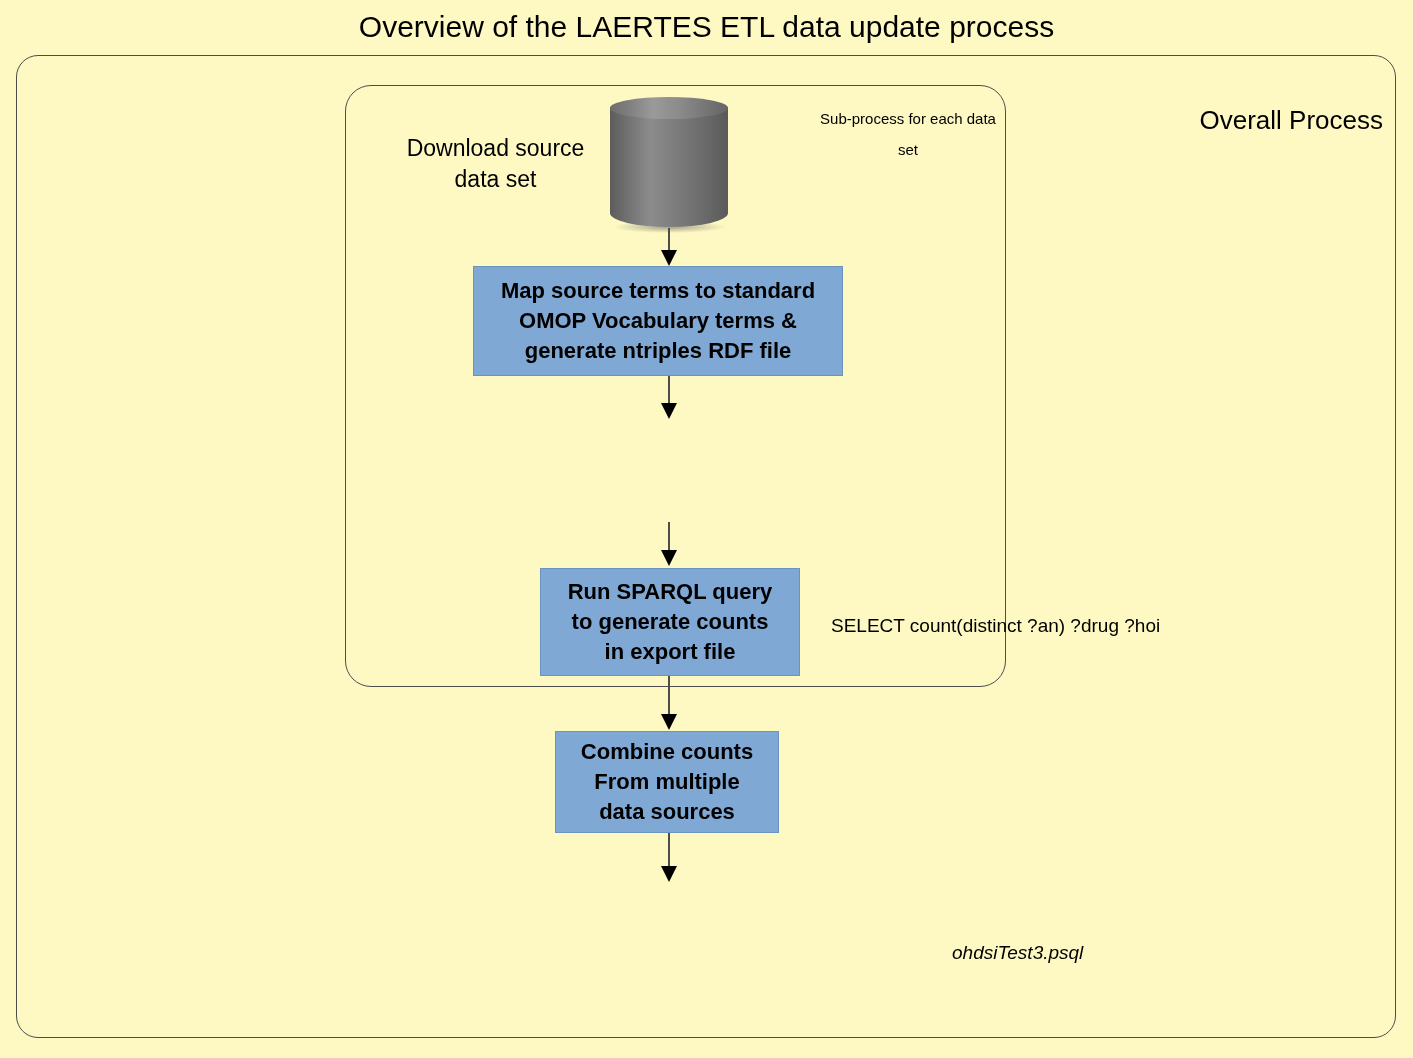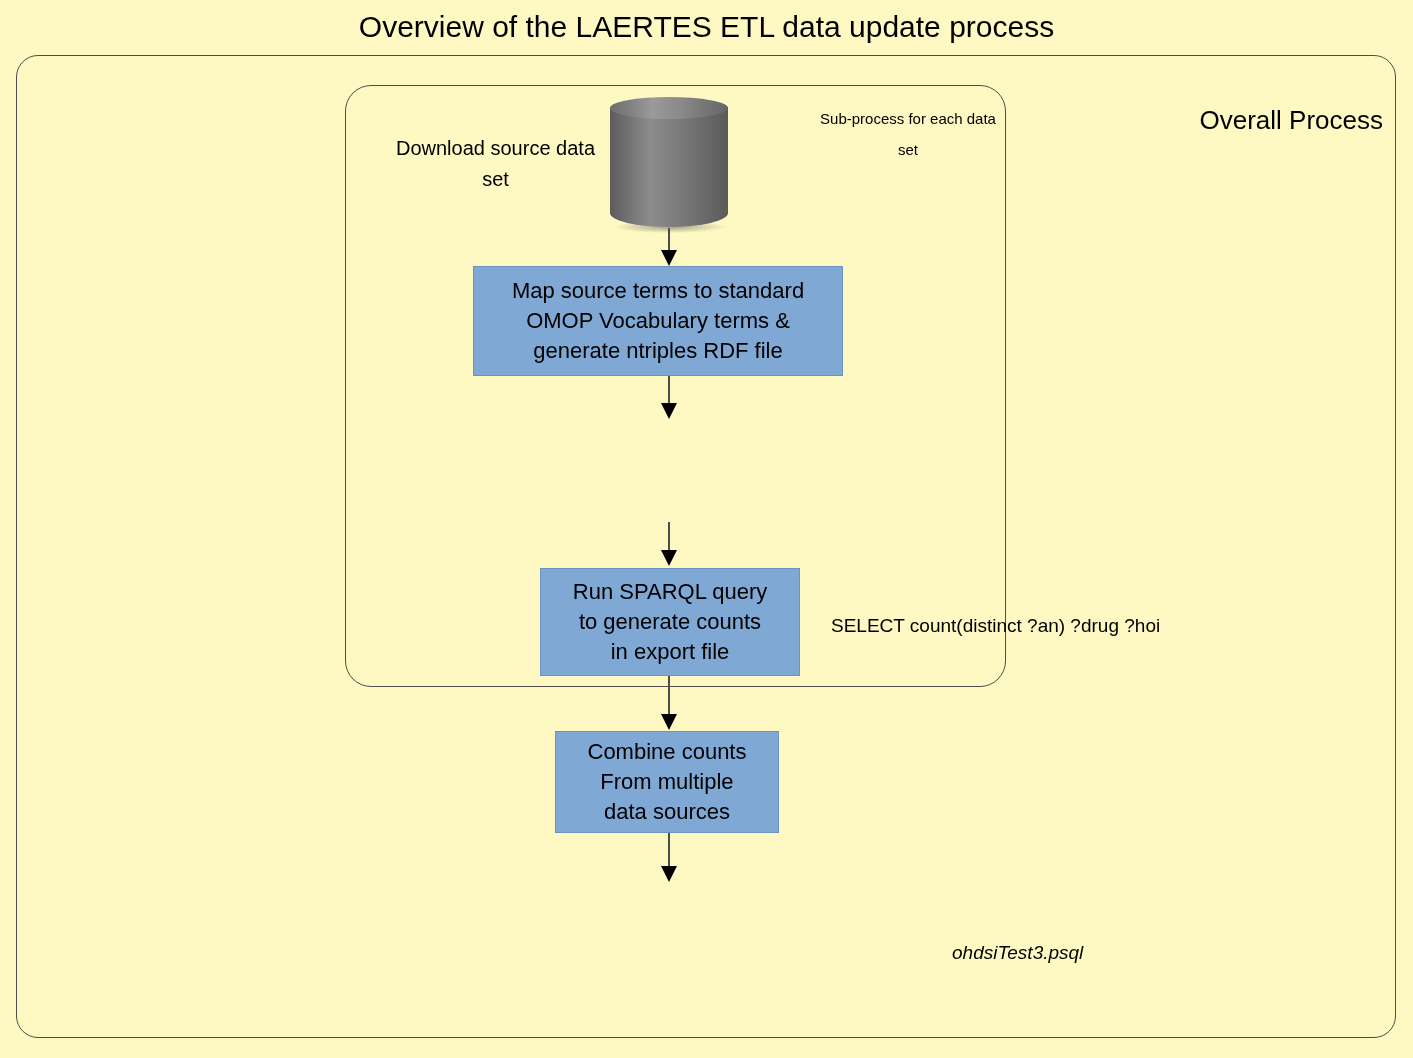--- a/index.html
+++ b/index.html
@@ -124,21 +124,21 @@
     background: radial-gradient(ellipse at center, rgba(90,90,90,0.55) 0%, rgba(255,255,255,0) 72%);
   }
 
   
   #download-label {
     position: absolute;
     left: 383px;
     top: 133px;
     width: 225px;
     text-align: center;
-    font-size: 20px;
+    font-size: 23px;
     line-height: 31px;
   }
 
   .annotation {
     position: absolute;
     font-size: 19px;
     line-height: 30px;
     white-space: nowrap;
   }
   #annotation-sparql { left: 831px; top: 611px; }
@@ -153,20 +153,21 @@
     box-sizing: border-box;
     display: flex;
     align-items: center;
     justify-content: center;
     text-align: center;
     font-size: 22px;
     line-height: 30px;
     color: #000;
     white-space: pre-line;
     z-index: 3;
+    font-weight: bold;
   }
   #box-map       { left: 473px; top: 266px; width: 370px; height: 110px; }
   #box-load-file { left: 555px; top: 421px; width: 224px; height: 101px; }
   #box-sparql    { left: 540px; top: 568px; width: 260px; height: 108px; }
   #box-combine   { left: 555px; top: 731px; width: 224px; height: 102px; }
   #box-load-db   { left: 547px; top: 884px; width: 240px; height: 137px; }
 
   
   .connector {
     position: absolute;

